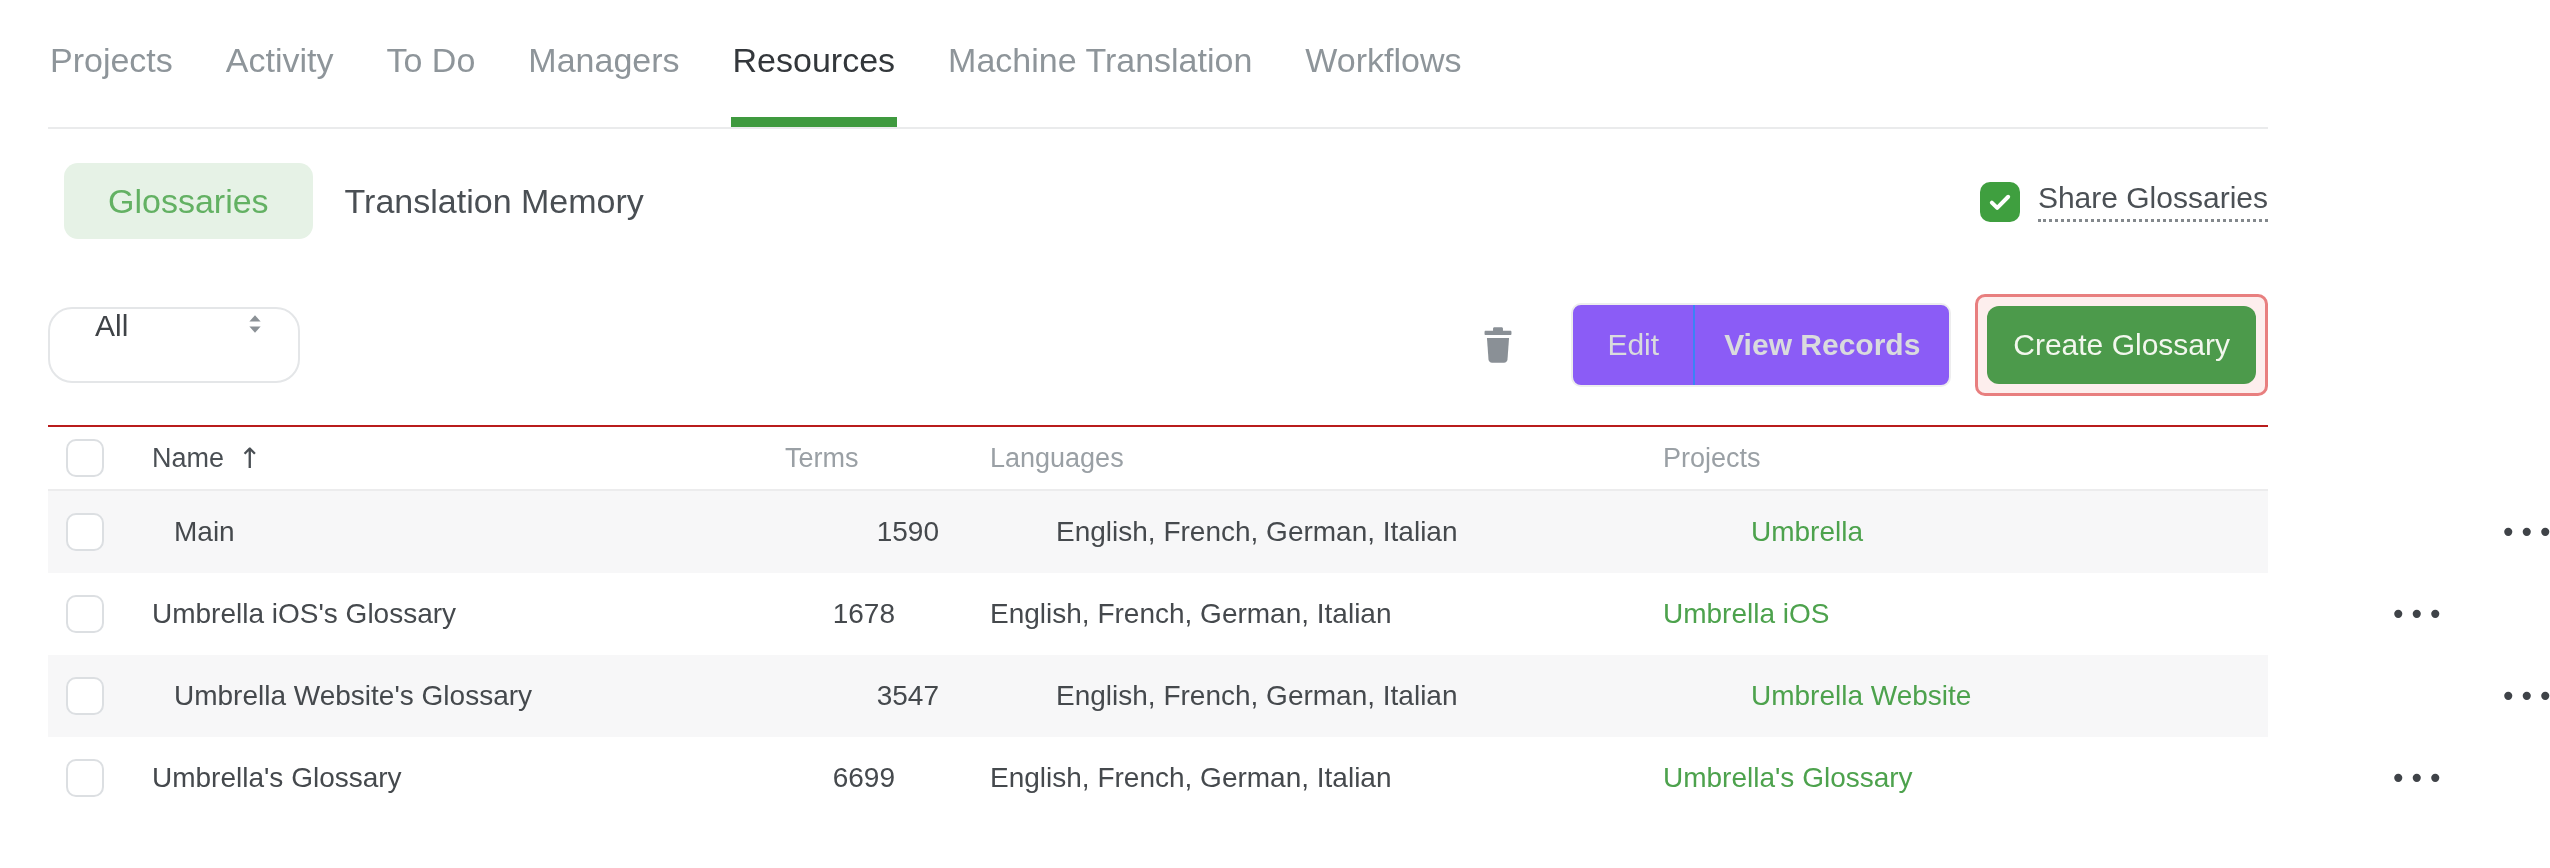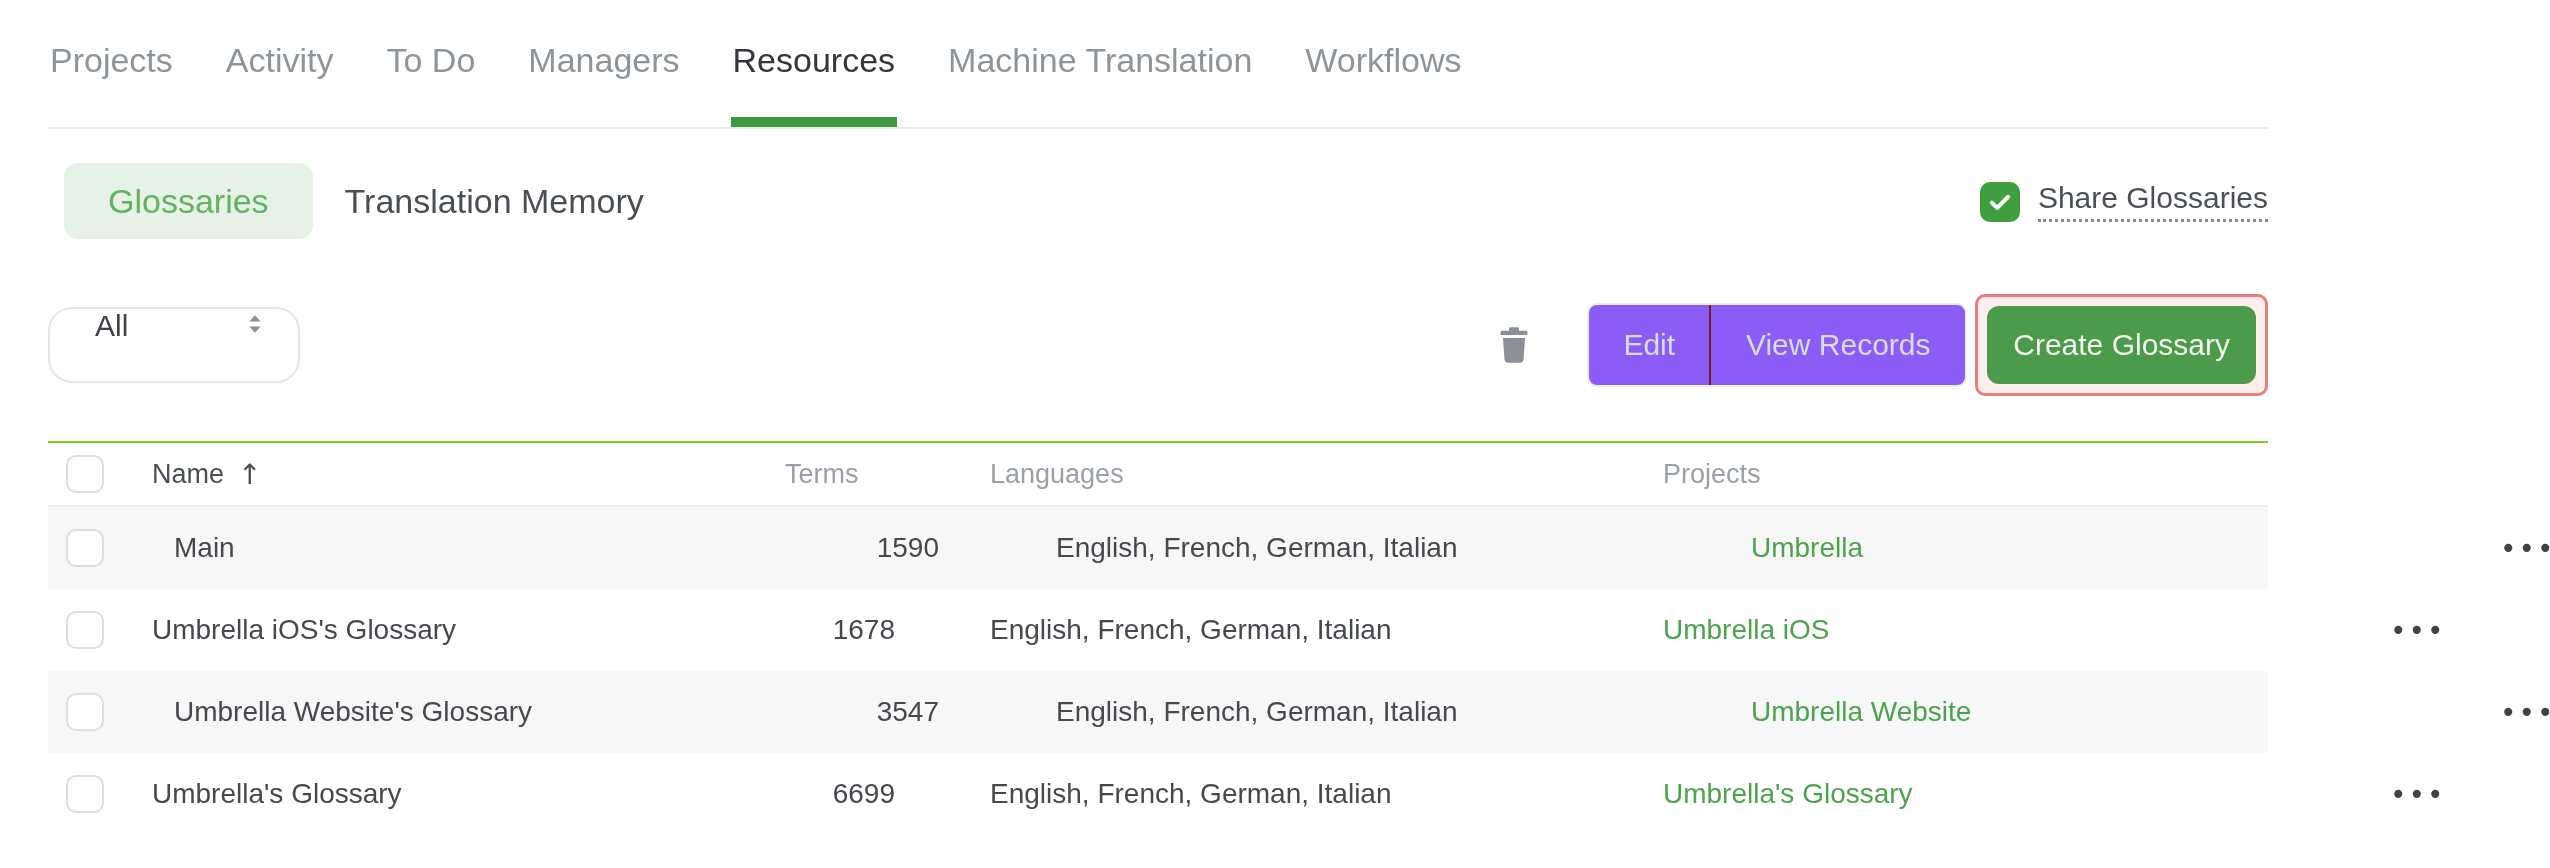--- a/index.html
+++ b/index.html
@@ -116,44 +116,44 @@
     background: #8b5cf6;
   }
   .group-btn {
     display: flex; align-items: center; justify-content: center;
     font-size: 30px;
     color: #d9dbdd;
     cursor: default;
     white-space: nowrap;
   }
   .group-btn.edit { width: 120px; }
-  .group-btn.view { width: 256px; border-left: 2px solid #7f1d1d; }
+  .group-btn.view { width: 256px; border-left: 2px solid #3b82f6; font-weight: bold; }
   .create-highlight {
-    margin-left: 8px;
+    margin-left: 24px;
     border: 3px solid #e87f7f;
     background: #fdeeed;
     border-radius: 10px;
     padding: 9px;
   }
   .create-btn {
     background: #4c9a4b;
     color: #f3f7ee;
     border: none;
     border-radius: 12px;
     height: 78px;
     padding: 0 26px;
     font-size: 30px;
     font-family: inherit;
     display: flex; align-items: center;
     cursor: pointer;
     white-space: nowrap;
   }
 
   
-  .glossary-table { margin-top: 44px; border-top: 2px solid #84cc16; }
+  .glossary-table { margin-top: 28px; border-top: 2px solid #b91c1c; }
   .trow {
     display: grid;
     grid-template-columns: 104px 633px 110px 768px 727px 1fr;
     align-items: center;
   }
   .thead { height: 64px; border-bottom: 2px solid #ececed; }
   .thead .cell { font-size: 27px; color: #9aa0a5; }
   .thead .cell.name-h {
     color: #4a4f54;
     display: flex; align-items: center; gap: 14px;

